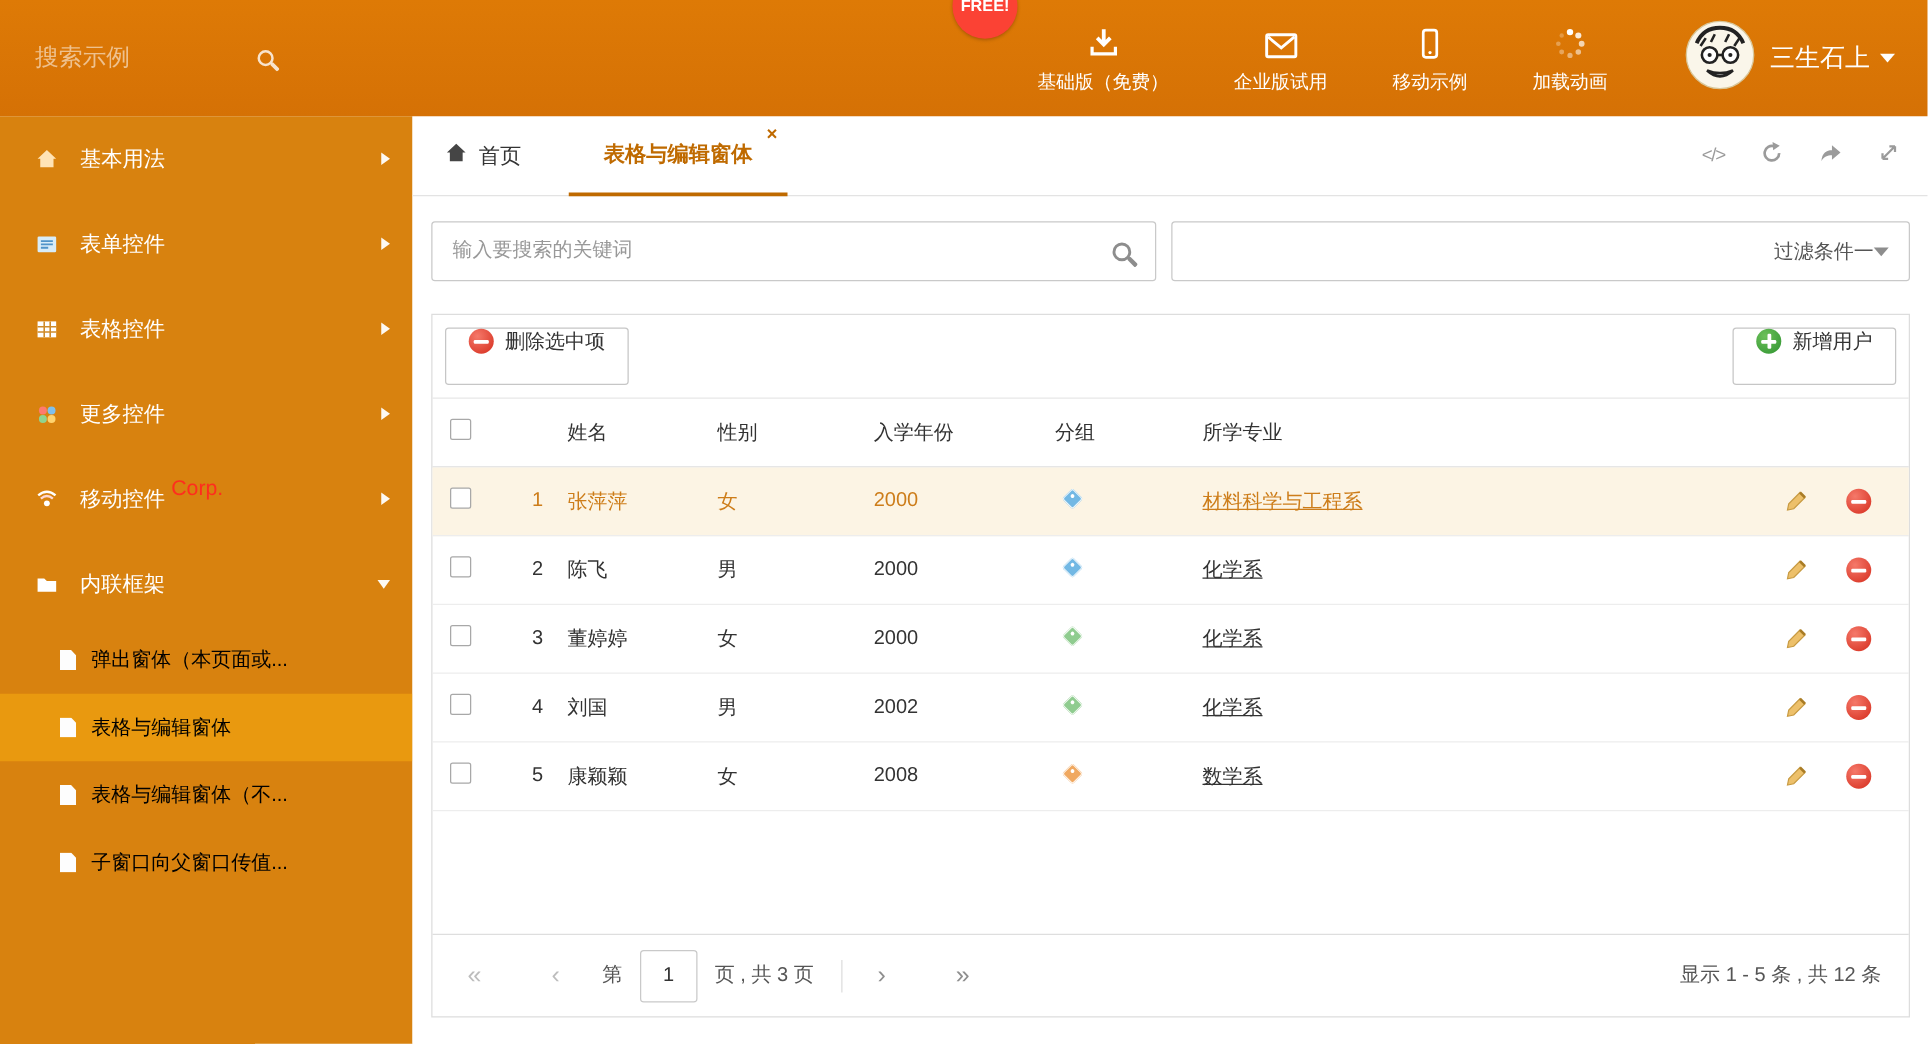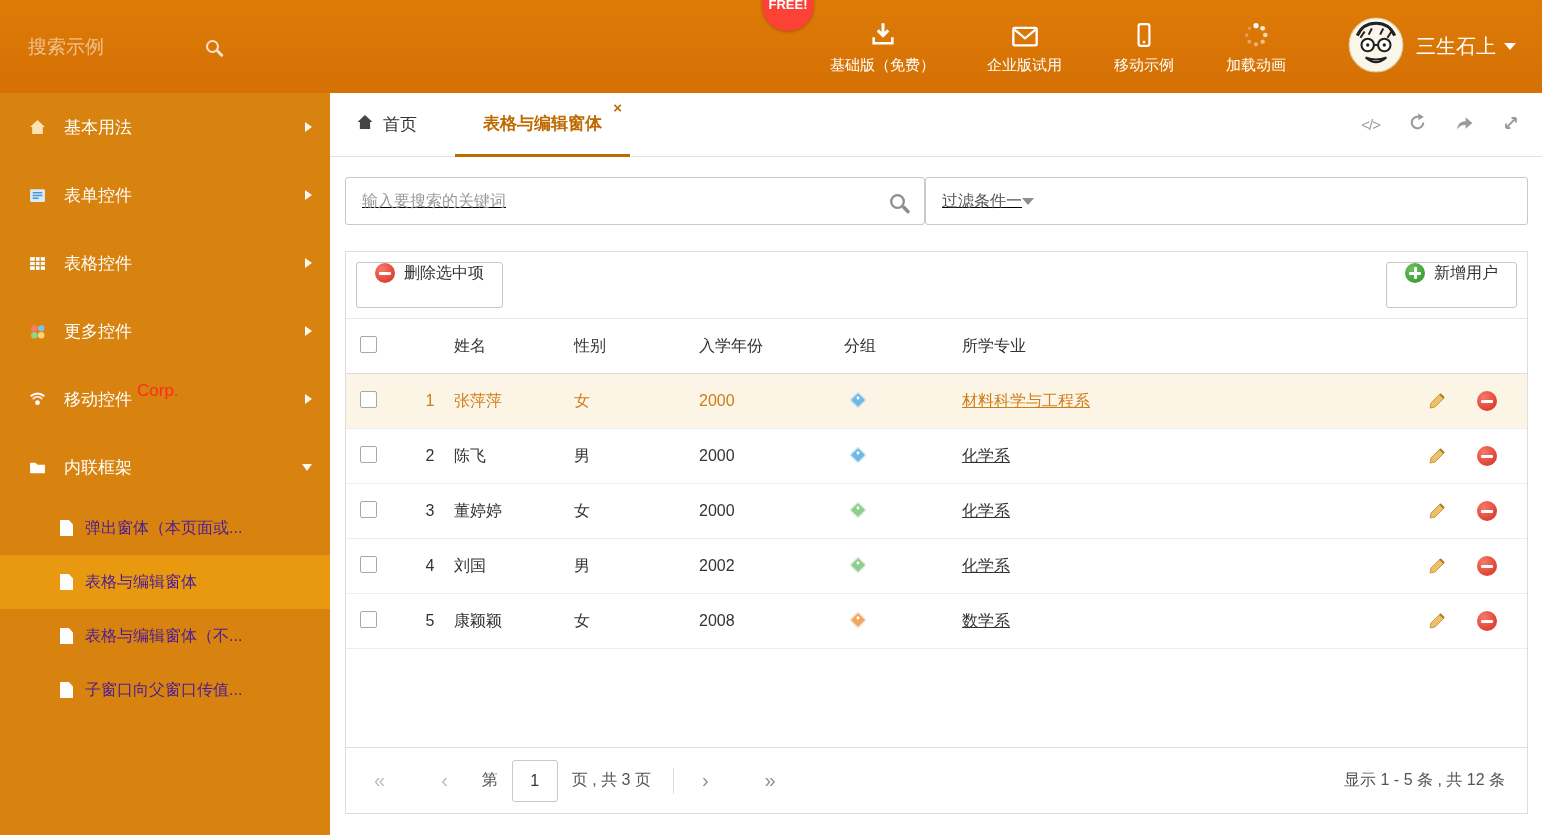--- a/index.html
+++ b/index.html
@@ -38,46 +38,46 @@
     background:#d8820f; overflow:hidden; }
   .side-item { height:68px; display:flex; align-items:center; padding:0 18px 0 28px;
     color:#fff; font-size:17px; cursor:pointer;text-align:right; }
   .side-item .si-ico { width:22px; display:flex; margin-right:14px; }
   .side-item .chev { margin-left:auto; }
   .chev-r { width:0; height:0; border-top:5px solid transparent; border-bottom:5px solid transparent;
     border-left:7px solid rgba(255,255,255,.95); }
   .chev-d { width:0; height:0; border-left:5px solid transparent; border-right:5px solid transparent;
     border-top:7px solid rgba(255,255,255,.95); }
   .corp-badge { color:#ff2d1e; font-size:17px; margin-left:5px; align-self:flex-start; margin-top:16px; }
-  .sub-item { height:54px; display:flex; align-items:center; padding-left:60px;
-    color:#4c1d95; font-size:16px; cursor:pointer; }
+  .sub-item { height:54px; display:flex; align-items:center; padding-left:48px;
+    color:#000000; font-size:16px; cursor:pointer; }
   .sub-item.active { background:#e9990f; }
   .doc-ico { width:13px; height:16px; background:#fdfdfd; margin-right:12px;
     clip-path:polygon(0 0,68% 0,100% 28%,100% 100%,0 100%); }
 
   
   .main { position:absolute; left:330px; top:93px; width:1212px; height:742px; background:#fff; }
   .tabstrip { height:64px; display:flex; align-items:center; border-bottom:1px solid #e3e3e3; padding-left:16px; }
   .tab-home { display:flex; align-items:center; gap:9px; font-size:17px; color:#333; cursor:pointer; padding:0 10px; }
   .tab-active { position:relative; height:64px; display:flex; align-items:center; margin-left:28px;
     padding:0 28px; font-size:17px; font-weight:bold; color:#bf6a00;
     border-bottom:3px solid #bf6a00; cursor:pointer; }
   .tab-close { position:absolute; top:6px; right:8px; font-size:15px; font-weight:bold; color:#bf6a00; cursor:pointer; }
   .tab-tools { margin-left:auto; margin-right:22px; display:flex; align-items:center; gap:28px; color:#9b9b9b; }
   .tool-code { font-size:15px; letter-spacing:-1px; cursor:pointer; }
   .tab-tools svg { cursor:pointer; }
 
-  .filter-row { display:flex; margin:20px 14px 0 15px;text-decoration:underline; }
+  .filter-row { display:flex; gap:12px; margin:20px 14px 0 15px; }
   .search-box { width:580px; height:48px; border:1px solid #c9c9c9; border-radius:3px;
     display:flex; align-items:center; padding:0 16px; }
   .search-box input { flex:1; border:none; outline:none; font-size:16px; color:#555; font-family:inherit; }
   .search-box input::placeholder { color:#999; }
   .search-box .mag { color:#8d8d8d; transform:scale(1.15); margin-right:4px; }
   .dropdown { flex:1; height:48px; border:1px solid #c9c9c9; border-radius:3px;
-    display:flex; align-items:center; justify-content:flex-start; padding:0 16px;
+    display:flex; align-items:center; justify-content:flex-end; padding:0 16px;
     font-size:16px; color:#555; cursor:pointer; }
   .caret-down-g { width:0; height:0; border-left:6px solid transparent;
     border-right:6px solid transparent; border-top:7px solid #8d8d8d; }
 
   .panel { margin:26px 14px 0 15px; height:563px; border:1px solid #ddd; display:flex; flex-direction:column; }
   .panel-toolbar { display:flex; align-items:center; padding:10px; }
   .btn { height:46px; display:flex; gap:9px; padding:0 18px;
     background:#fff; border:1px solid #c6c6c6; border-radius:3px; font-size:16px; color:#333;
     cursor:pointer; font-family:inherit; }
   .btn-add { margin-left:auto; }

